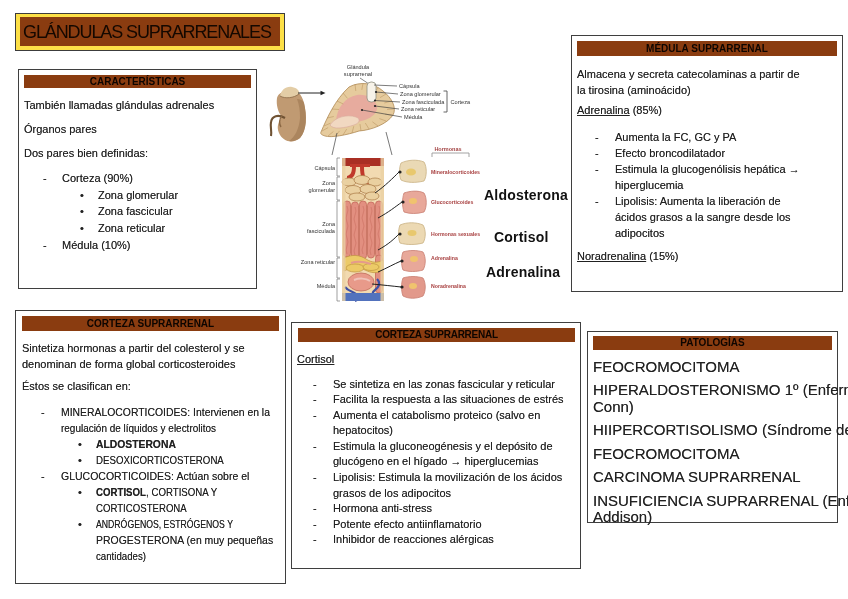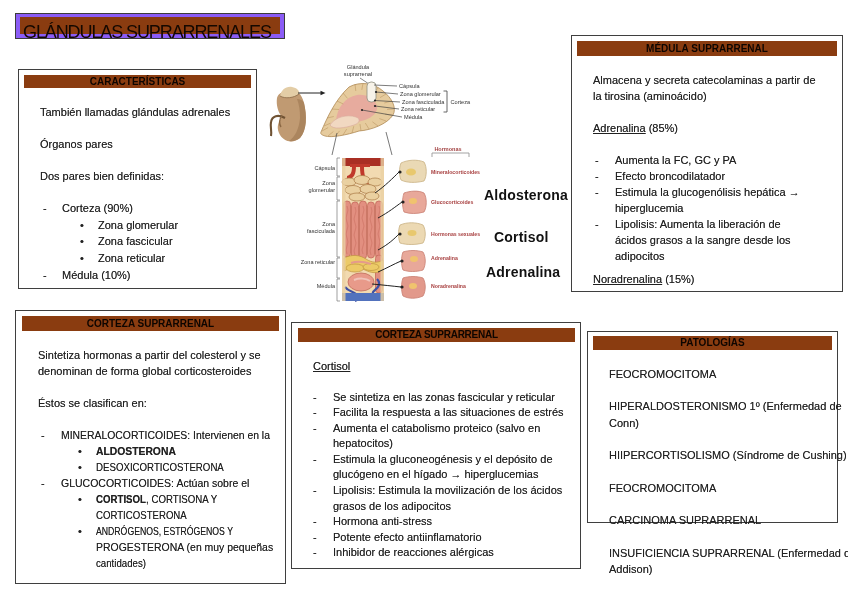--- a/index.html
+++ b/index.html
@@ -1,30 +1,30 @@
 <!DOCTYPE html>
 <html><head>
 <meta charset="utf-8">
 <style>
   html,body{margin:0;padding:0}
   body{width:848px;height:599px;position:relative;font-family:"Liberation Sans",sans-serif;background:#fff;color:#212121;overflow:hidden}
   .box{position:absolute;border:1px solid #3f3f3f;background:#fff;box-sizing:border-box}
   .hdr{background:#8a3c10;color:#0d0500;font-weight:bold;text-align:center;font-size:10px;line-height:13.5px;height:13.5px;letter-spacing:0}
   .bt{font-size:11px;line-height:16px;text-shadow:0 0 0.45px rgba(20,20,20,.6)}
   .bt p,.li1,.li2{white-space:nowrap}
-  #b5 .bt{font-size:11px}
-  p{margin:16px}
+  #b5 .bt{font-size:15px}
+  p{margin:0}
   .li1,.li2{position:relative}
   .sx{display:inline-block;transform-origin:0 60%}
   u{text-decoration:underline}
 </style>
 </head>
 <body>
 
-<div style="position:absolute;left:15px;top:13px;width:270px;height:26px;border:1.5px solid #3c3c3c;box-sizing:border-box;background:#8b5cf6">
+<div style="position:absolute;left:15px;top:13px;width:270px;height:38px;border:1.5px solid #3c3c3c;box-sizing:border-box;background:#fde047">
   <div style="position:absolute;left:4px;top:3px;right:4px;bottom:4px;background:#8a3c10;color:#140800;font-size:18px;line-height:30px;padding-left:3px;white-space:nowrap;letter-spacing:-1.1px">GLÁNDULAS SUPRARRENALES</div>
 </div>
 
 <div class="box" id="b1" style="left:18px;top:69px;width:239px;height:220px">
   <div class="hdr" style="margin:4.5px 5px 0 5px">CARACTERÍSTICAS</div>
   <div class="bt" style="margin:9px 4px 0 5px">
     <p>También llamadas glándulas adrenales</p>
     <p style="margin-top:8px">Órganos pares</p>
     <p style="margin-top:8px">Dos pares bien definidas:</p>
     <div style="margin-top:9px;line-height:16.7px">
@@ -52,20 +52,21 @@
   </div>
 </div>
 
 <div class="box" id="b3" style="left:15px;top:310px;width:271px;height:274px">
   <div class="hdr" style="margin:4.5px 6px 0 6px;height:15px;line-height:15px">CORTEZA SUPRARRENAL</div>
   <div class="bt" style="margin:9px 4px 0 6px">
     <p>Sintetiza hormonas a partir del colesterol y se<br>denominan de forma global corticosteroides</p>
     <p style="margin-top:6px">Éstos se clasifican en:</p>
     <div style="margin-top:10px">
       <div class="li1" style="padding-left:39px"><span style="position:absolute;left:19px">-</span><span class="sx" style="transform:scaleX(.945)">MINERALOCORTICOIDES: Intervienen en la</span></div>
+      <div class="li1" style="padding-left:39px"><span class="sx" style="transform:scaleX(.905)">regulación de líquidos y electrolitos</span></div>
       <div class="li2" style="padding-left:74px"><span style="position:absolute;left:56px">•</span><span class="sx" style="transform:scaleX(.94)"><b>ALDOSTERONA</b></span></div>
       <div class="li2" style="padding-left:74px"><span style="position:absolute;left:56px">•</span><span class="sx" style="transform:scaleX(.88)">DESOXICORTICOSTERONA</span></div>
       <div class="li1" style="padding-left:39px"><span style="position:absolute;left:19px">-</span><span class="sx" style="transform:scaleX(.955)">GLUCOCORTICOIDES: Actúan sobre el</span></div>
       <div class="li2" style="padding-left:74px"><span style="position:absolute;left:56px">•</span><span class="sx" style="transform:scaleX(.88)"><b>CORTISOL</b>, CORTISONA Y</span></div>
       <div class="li2" style="padding-left:74px"><span class="sx" style="transform:scaleX(.875)">CORTICOSTERONA</span></div>
       <div class="li2" style="padding-left:74px"><span style="position:absolute;left:56px">•</span><span class="sx" style="transform:scaleX(.79)">ANDRÓGENOS, ESTRÓGENOS Y</span></div>
       <div class="li2" style="padding-left:74px"><span class="sx" style="transform:scaleX(.95)">PROGESTERONA (en muy pequeñas</span></div>
       <div class="li2" style="padding-left:74px"><span class="sx" style="transform:scaleX(.88)">cantidades)</span></div>
     </div>
   </div>

